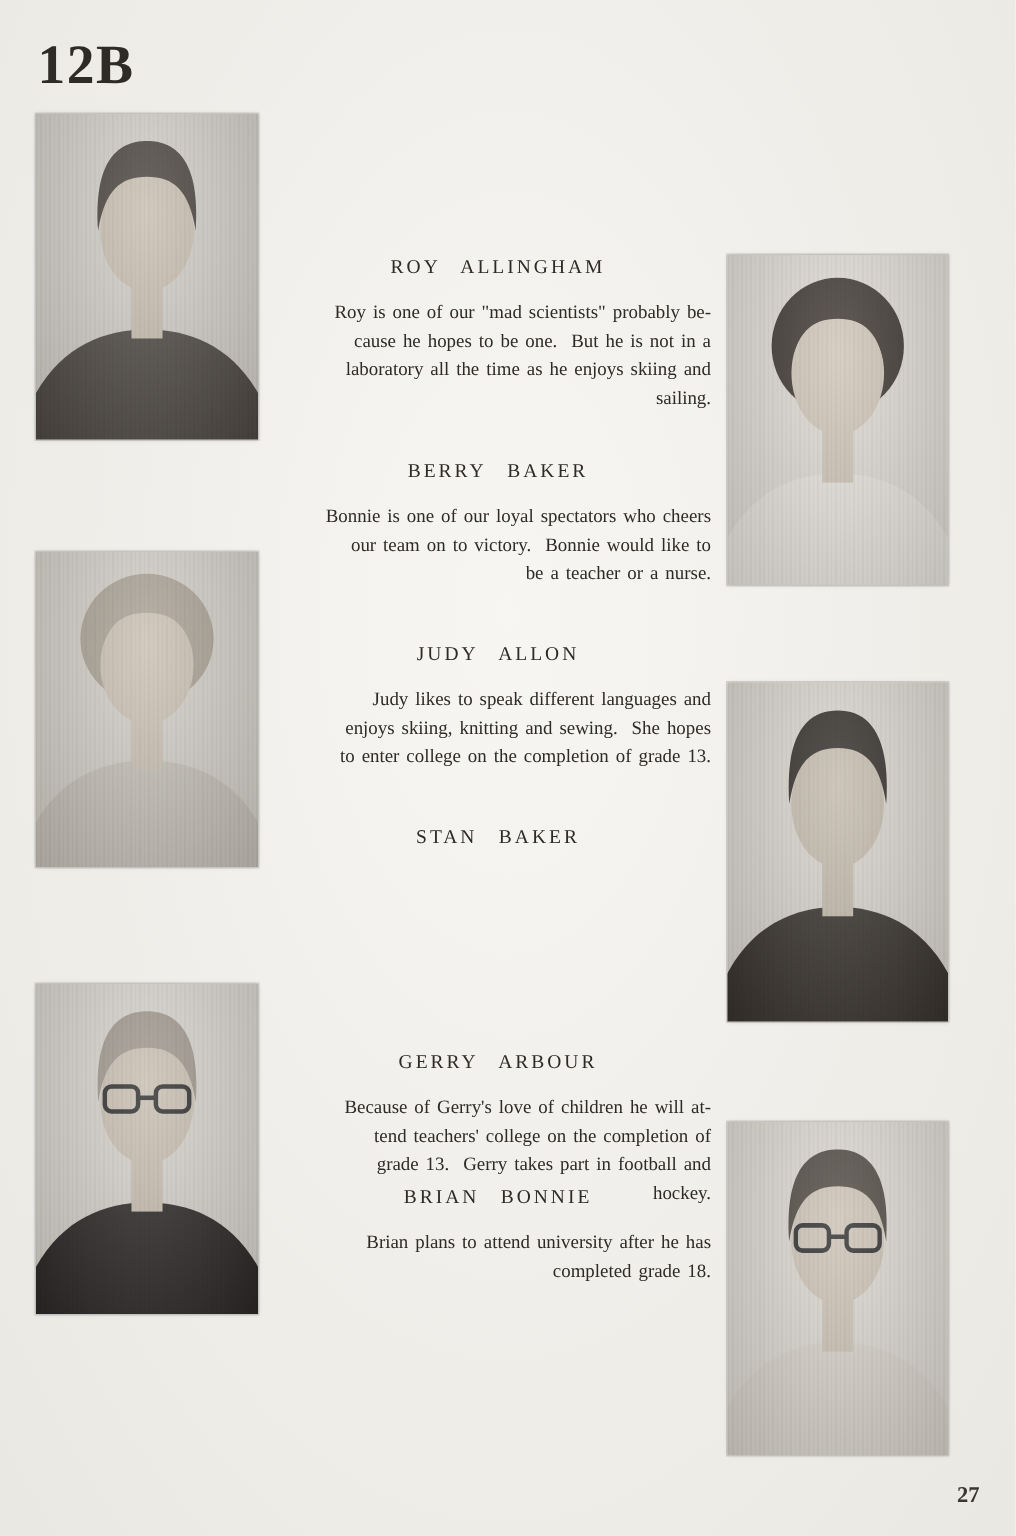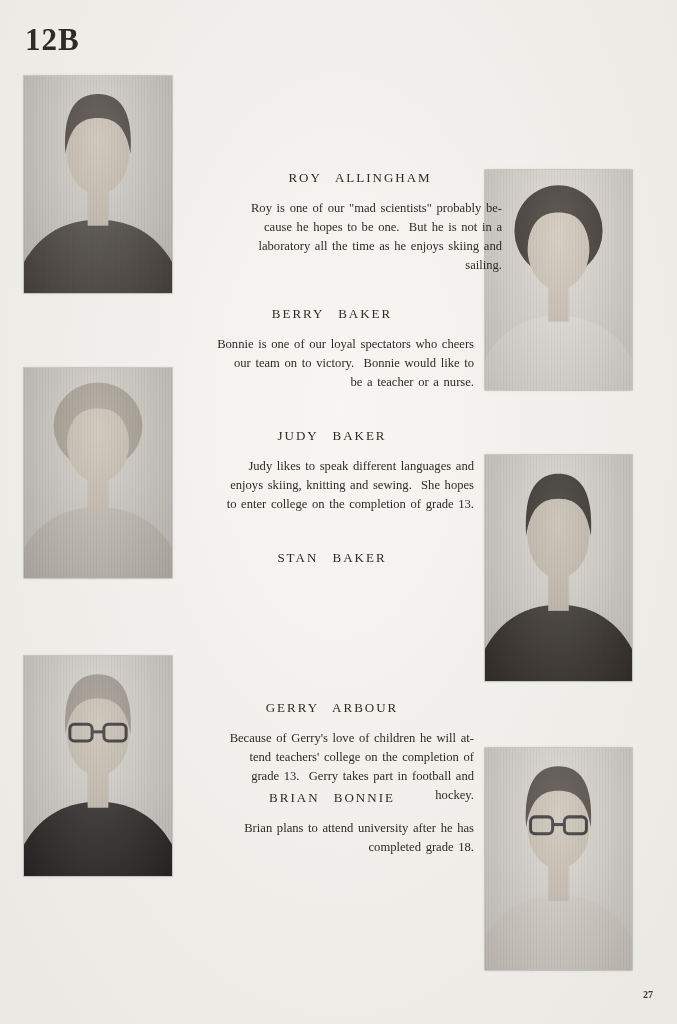--- a/index.html
+++ b/index.html
@@ -13,21 +13,21 @@
   .page {
     position: absolute; inset: 0;
     background:
       radial-gradient(ellipse at 50% 40%, rgba(255,255,255,0.35), rgba(0,0,0,0.035) 95%),
       var(--paper, #f3f1ec);
   }
   .class-label {
     position: absolute; left: 25px; top: 22px;
     margin: 0;
     font-family: "Liberation Serif", serif;
-    font-size: 31px; font-weight: 700;
+    font-size: 37px; font-weight: 700;
     letter-spacing: 1px;
     color: var(--ink, #26231f);
   }
   
   .photo {
     position: absolute; margin: 0;
     outline: 1px solid rgba(0,0,0,0.12);
     box-shadow: 0 0 3px rgba(0,0,0,0.15);
   }
   .photo svg { display: block; width: 100%; height: 100%; }
@@ -54,21 +54,21 @@
   .p-face    { fill: var(--p-skin, #c8beb0); }
   .p-fringe  { fill: var(--p-hair, #444); }
   .photo:not(.hair-full) .p-hairback { display: none; }
   .photo.no-glasses .p-glasses { display: none; }
 
   
   .bio-block {
     position: absolute; left: 190px; width: 284px;
     color: var(--ink, #2e2a26);
   }
-  #blk-roy    { top: 170px; margin-left: 28px; }
+  #blk-roy    { top: 170px; }
   #blk-bonnie { top: 306px; }
   #blk-judy   { top: 428px; }
   #blk-stan   { top: 550px; }
   #blk-gerry  { top: 656px; margin-top: 44px; }
   #blk-brian  { top: 790px; }
   .bio-block h2 {
     margin: 0;
     font-family: "Liberation Serif", serif;
     font-size: 13px; font-weight: 500;
     letter-spacing: 2px; word-spacing: 9px;
@@ -79,21 +79,21 @@
     margin: 13px 0 0 0;
     font-family: "Liberation Serif", serif;
     font-size: 12.6px; line-height: 19px;
     word-spacing: 1.5px;
     white-space: pre-wrap;
     text-align: right;
   }
   .page-number {
     position: absolute; right: 24px; top: 989px;
     font-family: "Liberation Serif", serif;
-    font-size: 10px; font-weight: 700;
+    font-size: 15px; font-weight: 700;
     color: #3a3631;
   }
 </style>
 </head>
 <body>
 
 <div class="page">
 
   <h1 class="class-label">12B</h1>
 
@@ -202,21 +202,21 @@
   </section>
 
   <section class="bio-block" id="blk-bonnie">
     <h2>BERRY BAKER</h2>
     <p>Bonnie is one of our loyal spectators who cheers
 our team on to victory.  Bonnie would like to
 be a teacher or a nurse.</p>
   </section>
 
   <section class="bio-block" id="blk-judy">
-    <h2>JUDY BAKER</h2>
+    <h2>JUDY ALLON</h2>
     <p>Judy likes to speak different languages and
 enjoys skiing, knitting and sewing.  She hopes
 to enter college on the completion of grade 13.</p>
   </section>
 
   <section class="bio-block" id="blk-stan">
     <h2>STAN BAKER</h2>
   </section>
 
   <section class="bio-block" id="blk-gerry">

